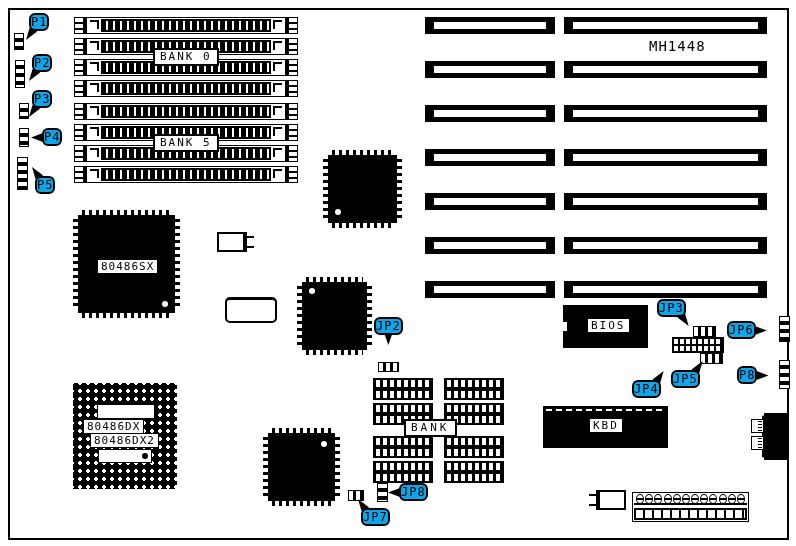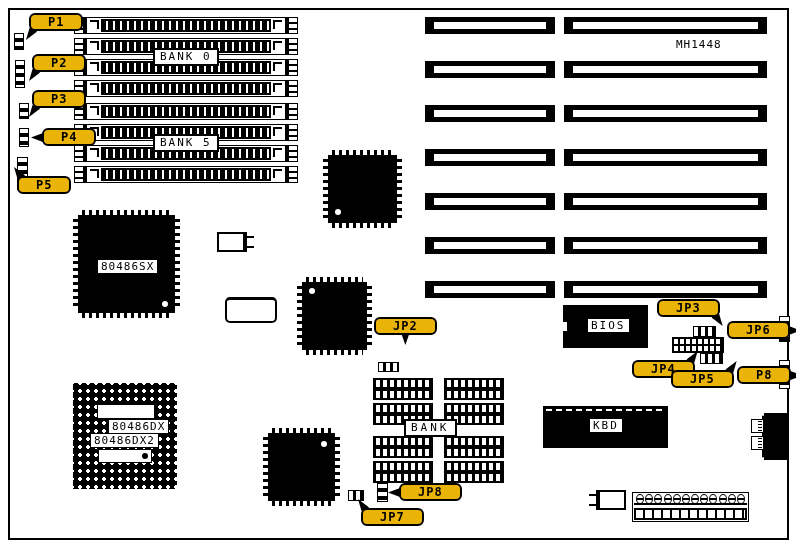--- a/index.html
+++ b/index.html
@@ -19,21 +19,21 @@
     border-top:2px solid #000;border-bottom:2px solid #000;
     background:repeating-linear-gradient(90deg,#000 0 5px,#fff 5px 7px);}
 
   .bank-label{position:absolute;z-index:12;background:#fff;border:2px solid #000;
     font-size:11px;line-height:12px;letter-spacing:2px;padding:1px 5px;white-space:nowrap;}
 
   
   .isa{position:absolute;background:#000;z-index:2;}
   .isa::after{content:"";position:absolute;left:9px;right:9px;top:5px;bottom:5px;background:#fff;}
 
-  .model{position:absolute;left:676px;top:38px;z-index:5;font-size:11px;letter-spacing:1px;}
+  .model{position:absolute;left:649px;top:38px;z-index:5;font-size:14px;letter-spacing:1px;}
 
   
   .qfp{position:absolute;background:#000;z-index:3;}
   .qfp::before{content:"";position:absolute;left:4px;right:4px;top:-5px;height:5px;
     background:repeating-linear-gradient(90deg,#000 0 3px,rgba(0,0,0,0) 3px 7px);}
   .qfp::after{content:"";position:absolute;left:4px;right:4px;bottom:-5px;height:5px;
     background:repeating-linear-gradient(90deg,#000 0 3px,rgba(0,0,0,0) 3px 7px);}
   .pv{position:absolute;top:4px;bottom:4px;width:5px;
     background:repeating-linear-gradient(180deg,#000 0 3px,rgba(0,0,0,0) 3px 7px);}
   .pv.l{left:-5px}.pv.r{right:-5px}
@@ -95,22 +95,22 @@
   .pwr{position:absolute;left:632px;top:492px;width:115px;height:28px;border:1px solid #000;background:#fff;z-index:3;}
   .pwr-ovals{position:absolute;left:1px;right:1px;top:1px;height:11px;display:flex;
     justify-content:space-between;padding:0 2px;border-bottom:2px solid #000;box-sizing:border-box;}
   .pwr-ovals i{width:6px;height:8px;border:1px solid #000;border-radius:50%;
     background:linear-gradient(#fff 0 3px,#000 3px 5px,#fff 5px 100%);}
   .pwr-sq{position:absolute;left:1px;right:1px;bottom:1px;height:12px;background:#000;}
   .pwr-sq::after{content:"";position:absolute;left:2px;right:2px;top:2px;bottom:2px;
     background:repeating-linear-gradient(90deg,#fff 0 7px,#000 7px 9px);}
 
   
-  .callout{position:absolute;z-index:30;background:#eab308;border:2px solid #000;border-radius:6px;
-    padding:0 17px;height:14px;line-height:14px;font-size:12px;font-weight:700;letter-spacing:1px;white-space:nowrap;}
+  .callout{position:absolute;z-index:30;background:#0ea5e9;border:2px solid #000;border-radius:6px;
+    padding:0 0;height:14px;line-height:14px;font-size:12px;font-weight:400;letter-spacing:1px;white-space:nowrap;}
   .tail{position:absolute;background:#000;z-index:31;}
   .t-bl{width:14px;height:12px;left:-5px;bottom:-11px;clip-path:polygon(0 100%,25% 0,80% 30%);}
   .t-br{width:14px;height:12px;right:-5px;bottom:-11px;clip-path:polygon(100% 100%,20% 30%,75% 0);}
   .t-tl{width:14px;height:12px;left:-5px;top:-11px;clip-path:polygon(0 0,25% 100%,80% 70%);}
   .t-tr{width:14px;height:12px;right:-5px;top:-11px;clip-path:polygon(100% 0,20% 70%,75% 100%);}
   .t-b{width:12px;height:12px;left:50%;margin-left:-6px;bottom:-12px;clip-path:polygon(15% 0,85% 0,50% 100%);}
   .t-l{width:12px;height:9px;left:-13px;top:50%;margin-top:-4px;clip-path:polygon(0 50%,100% 0,100% 100%);}
   .t-r{width:12px;height:9px;right:-13px;top:50%;margin-top:-4px;clip-path:polygon(100% 50%,0 0,0 100%);}
 </style>
 </head>
@@ -214,21 +214,21 @@
       <i class="pin1" style="left:7px;top:6px"></i>
   </div>
   <div class="qfp" style="left:268px;top:433px;width:67px;height:68px">
     <i class="pv l"></i>
       <i class="pv r"></i>
       <i class="pin1" style="right:8px;top:8px"></i>
   </div>
 
   <div class="pga"></div>
   <div class="white-bar" style="left:97px;top:404px;width:56px;height:13px"></div>
-  <div class="chip-label" style="left:108px;top:419px">80486DX</div>
+  <div class="chip-label" style="left:83px;top:419px">80486DX</div>
   <div class="chip-label" style="left:90px;top:433px">80486DX2</div>
   <div class="white-bar" style="left:98px;top:449px;width:52px;height:12px">
       <i class="pga-dot"></i>
     </div>
 
   <div class="xtal" style="left:217px;top:232px">
     <i class="bar-r"></i>
       <i class="pin pr pt"></i>
       <i class="pin pr pb"></i>
   </div>
@@ -289,22 +289,22 @@
         <i></i>
         <i></i>
     </div>
     <div class="pwr-sq"></div>
   </div>
 
   <div class="callout" style="left:29px;top:13px"><span>P1</span><i class="tail t-bl"></i></div>
   <div class="callout" style="left:32px;top:54px"><span>P2</span><i class="tail t-bl"></i></div>
   <div class="callout" style="left:32px;top:90px"><span>P3</span><i class="tail t-bl"></i></div>
   <div class="callout" style="left:42px;top:128px"><span>P4</span><i class="tail t-l"></i></div>
-  <div class="callout" style="left:17px;top:176px"><span>P5</span><i class="tail t-tl"></i></div>
+  <div class="callout" style="left:35px;top:176px"><span>P5</span><i class="tail t-tl"></i></div>
   <div class="callout" style="left:374px;top:317px"><span>JP2</span><i class="tail t-b"></i></div>
   <div class="callout" style="left:657px;top:299px"><span>JP3</span><i class="tail t-br"></i></div>
-  <div class="callout" style="left:632px;top:360px"><span>JP4</span><i class="tail t-tr"></i></div>
+  <div class="callout" style="left:632px;top:380px"><span>JP4</span><i class="tail t-tr"></i></div>
   <div class="callout" style="left:671px;top:370px"><span>JP5</span><i class="tail t-tr"></i></div>
   <div class="callout" style="left:727px;top:321px"><span>JP6</span><i class="tail t-r"></i></div>
   <div class="callout" style="left:361px;top:508px"><span>JP7</span><i class="tail t-tl"></i></div>
   <div class="callout" style="left:399px;top:483px"><span>JP8</span><i class="tail t-l"></i></div>
   <div class="callout" style="left:737px;top:366px"><span>P8</span><i class="tail t-r"></i></div>
 </div>
 
 </body></html>

